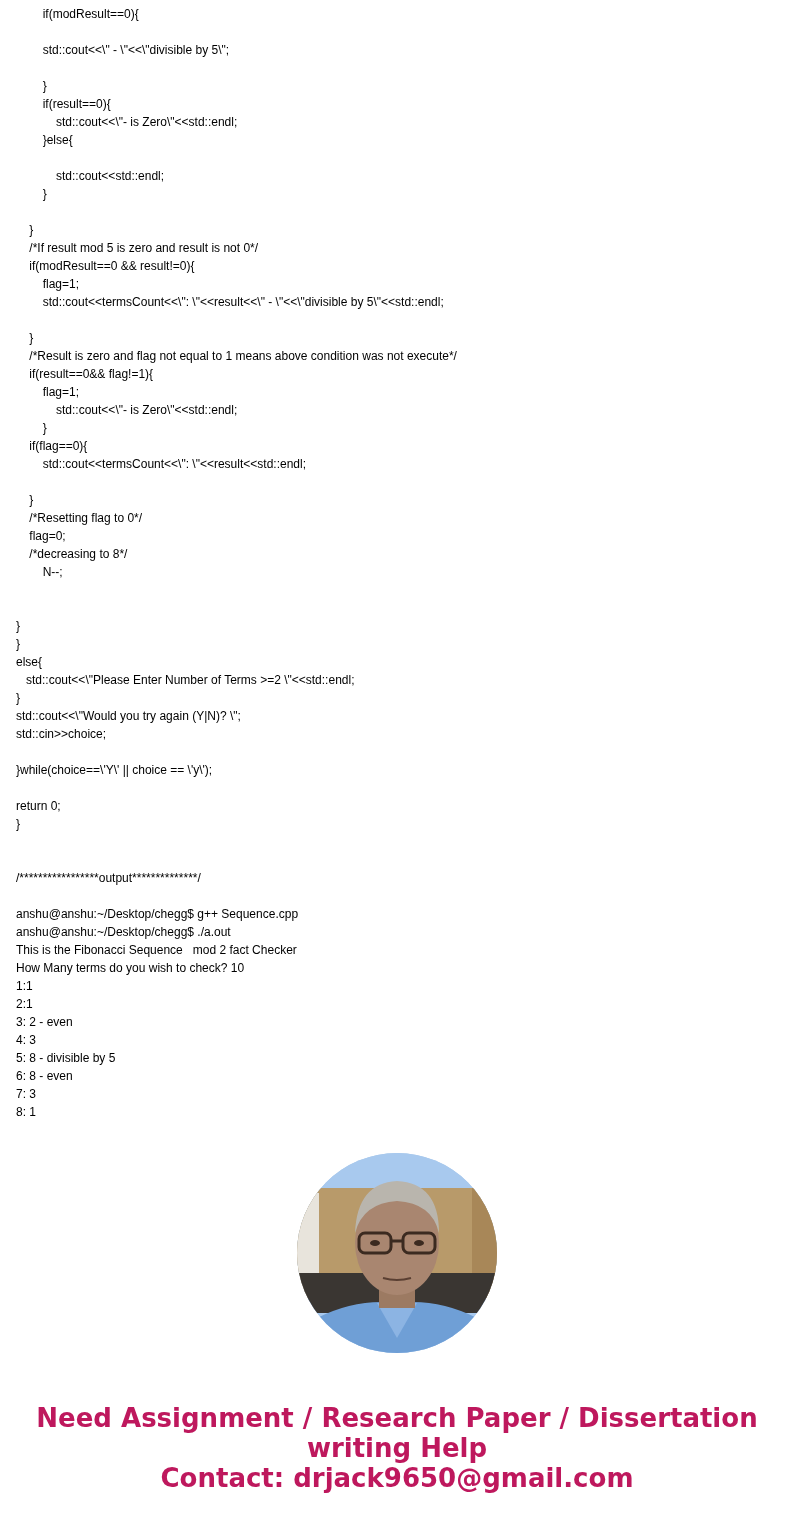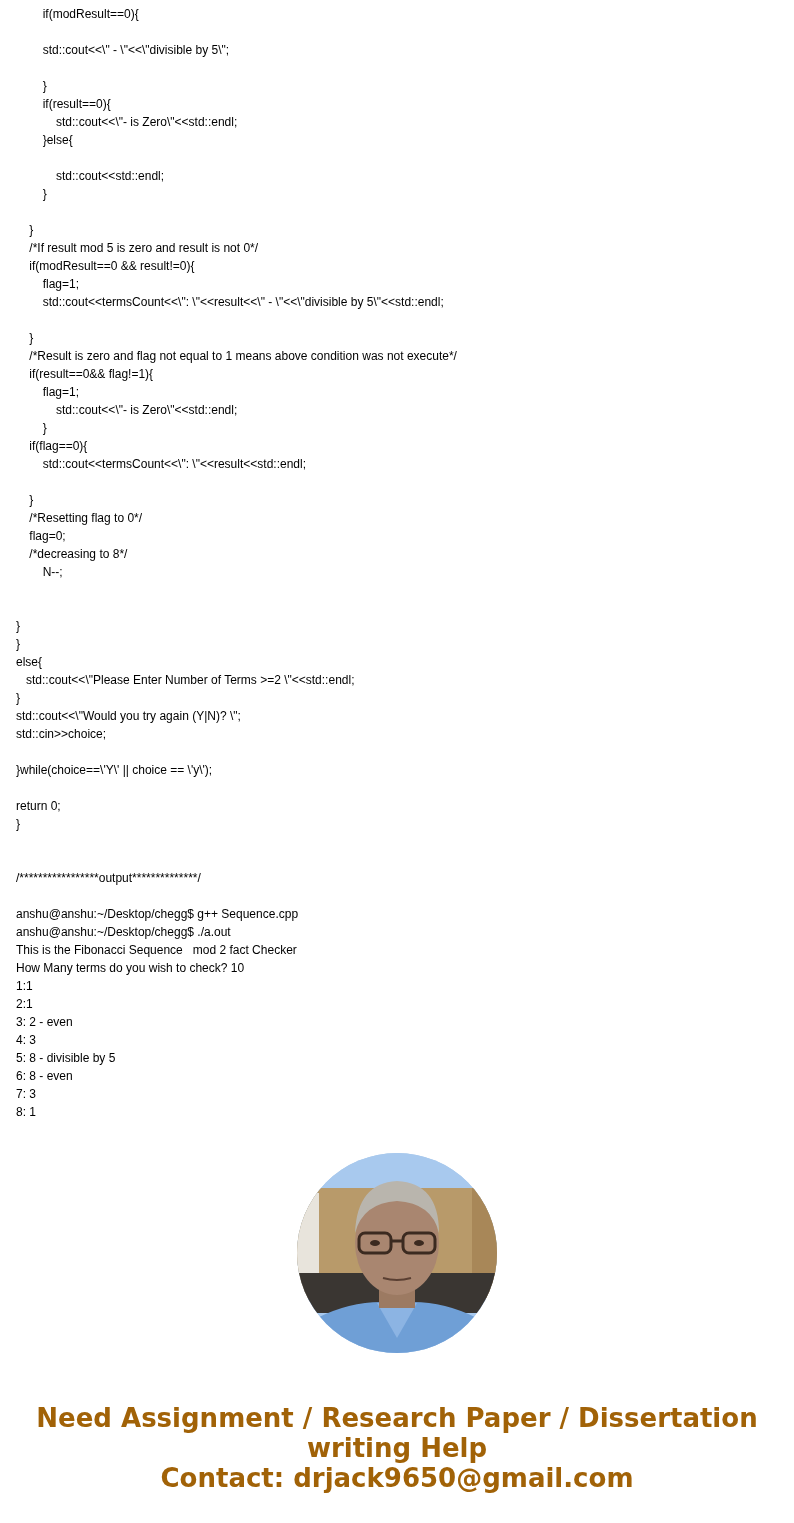--- a/index.html
+++ b/index.html
@@ -10,21 +10,21 @@
     height: 1117px; overflow: hidden;
   }
   .line { white-space: pre; height: 18px; }
   .photo-wrap {
     position: absolute; left: 297px; top: 1153px; width: 200px; height: 200px;
     border-radius: 50%; overflow: hidden; background: #a9c7e8;
   }
   .promo {
     position: absolute; left: 0; top: 1403px; width: 794px; text-align: center;
     font-family: "DejaVu Sans", sans-serif; font-weight: bold; font-size: 26px; line-height: 30px;
-    color: #a16207;
+    color: #be185d;
   }
 </style>
 </head>
 <body>
 
 <div class="code" id="code">
     <div class="line">        if(modResult==0){</div>
     <div class="line"></div>
     <div class="line">        std::cout&lt;&lt;\" - \"&lt;&lt;\"divisible by 5\";</div>
     <div class="line"></div>

